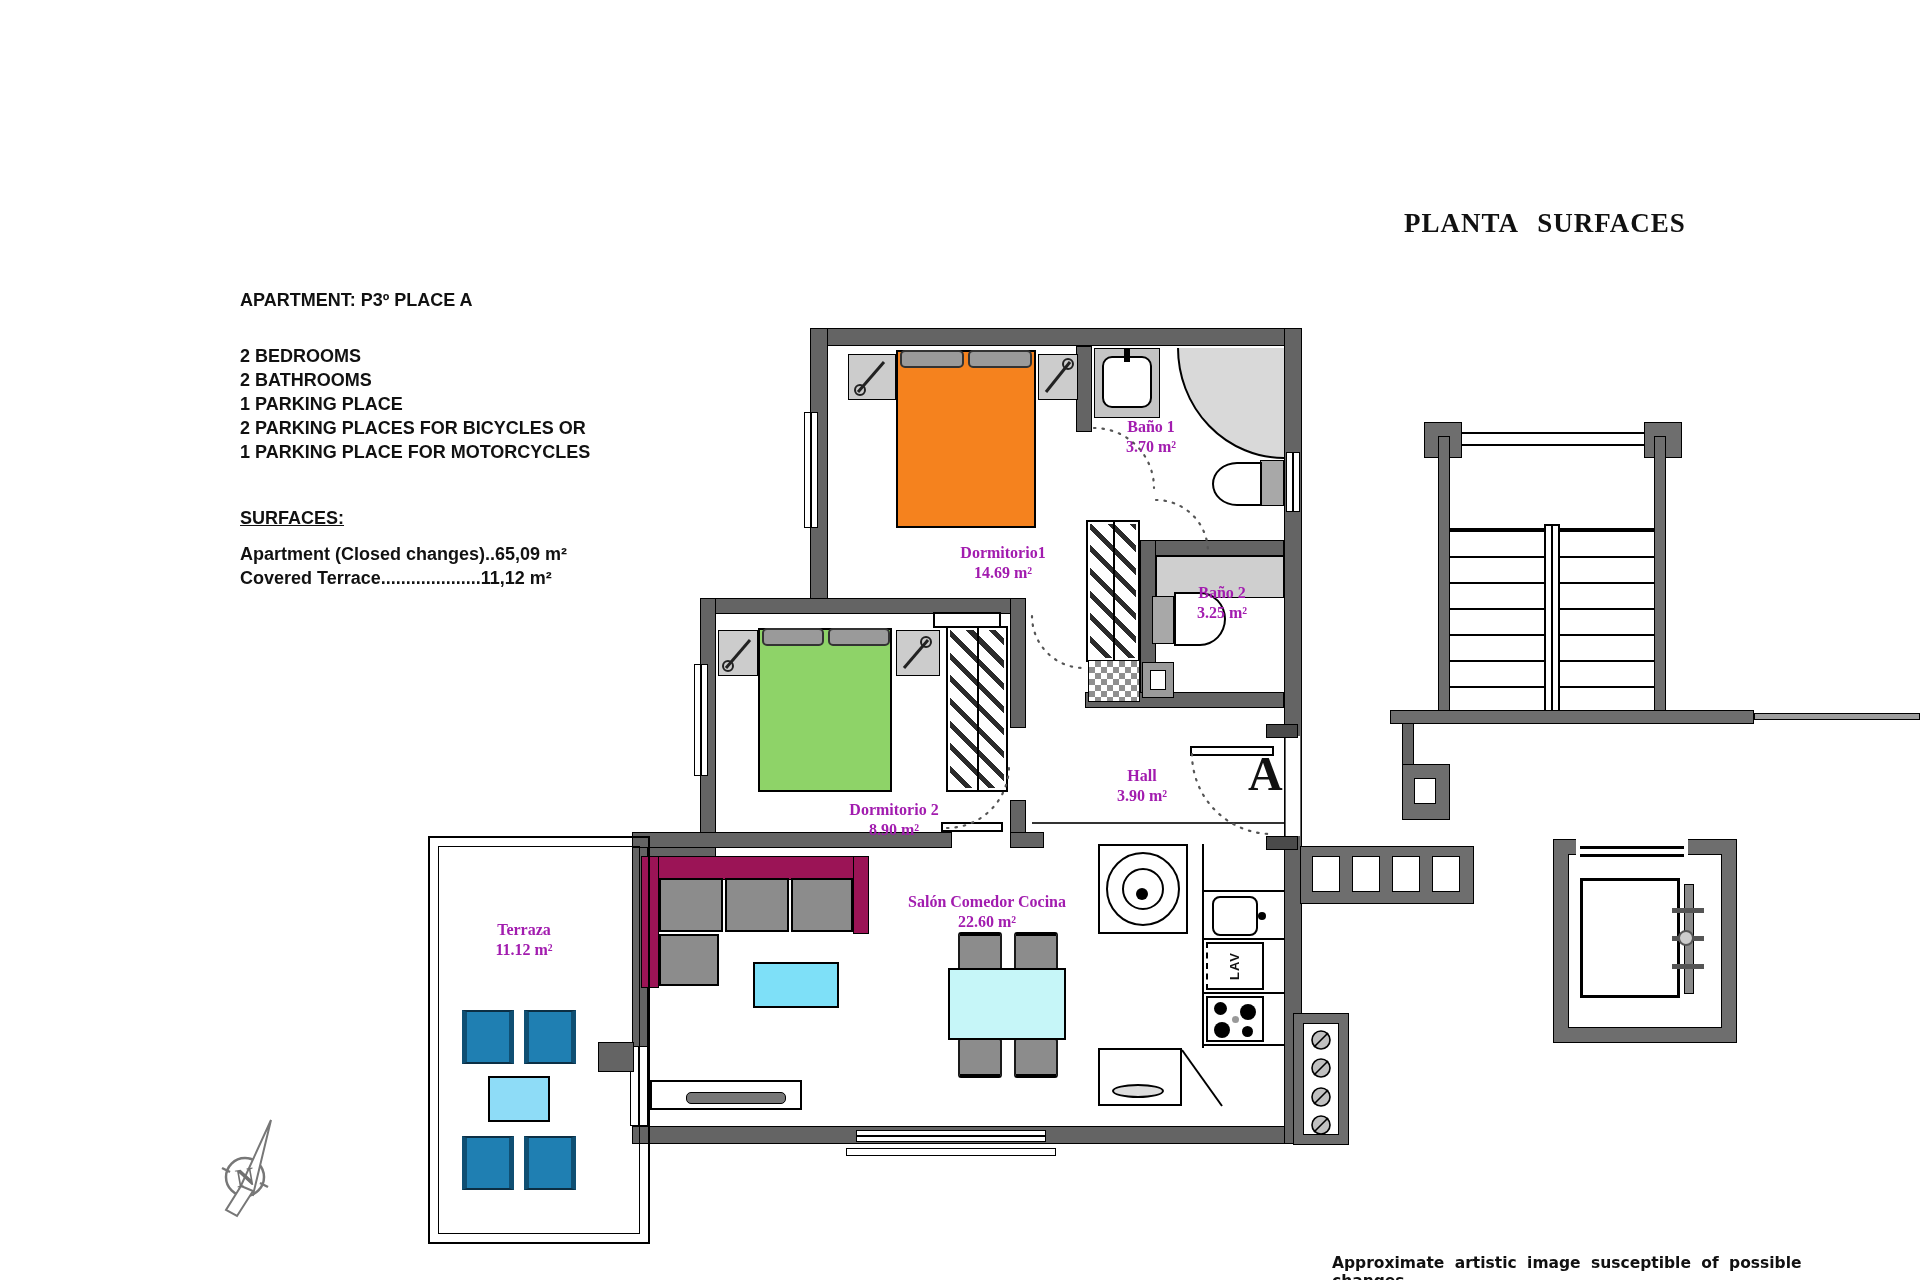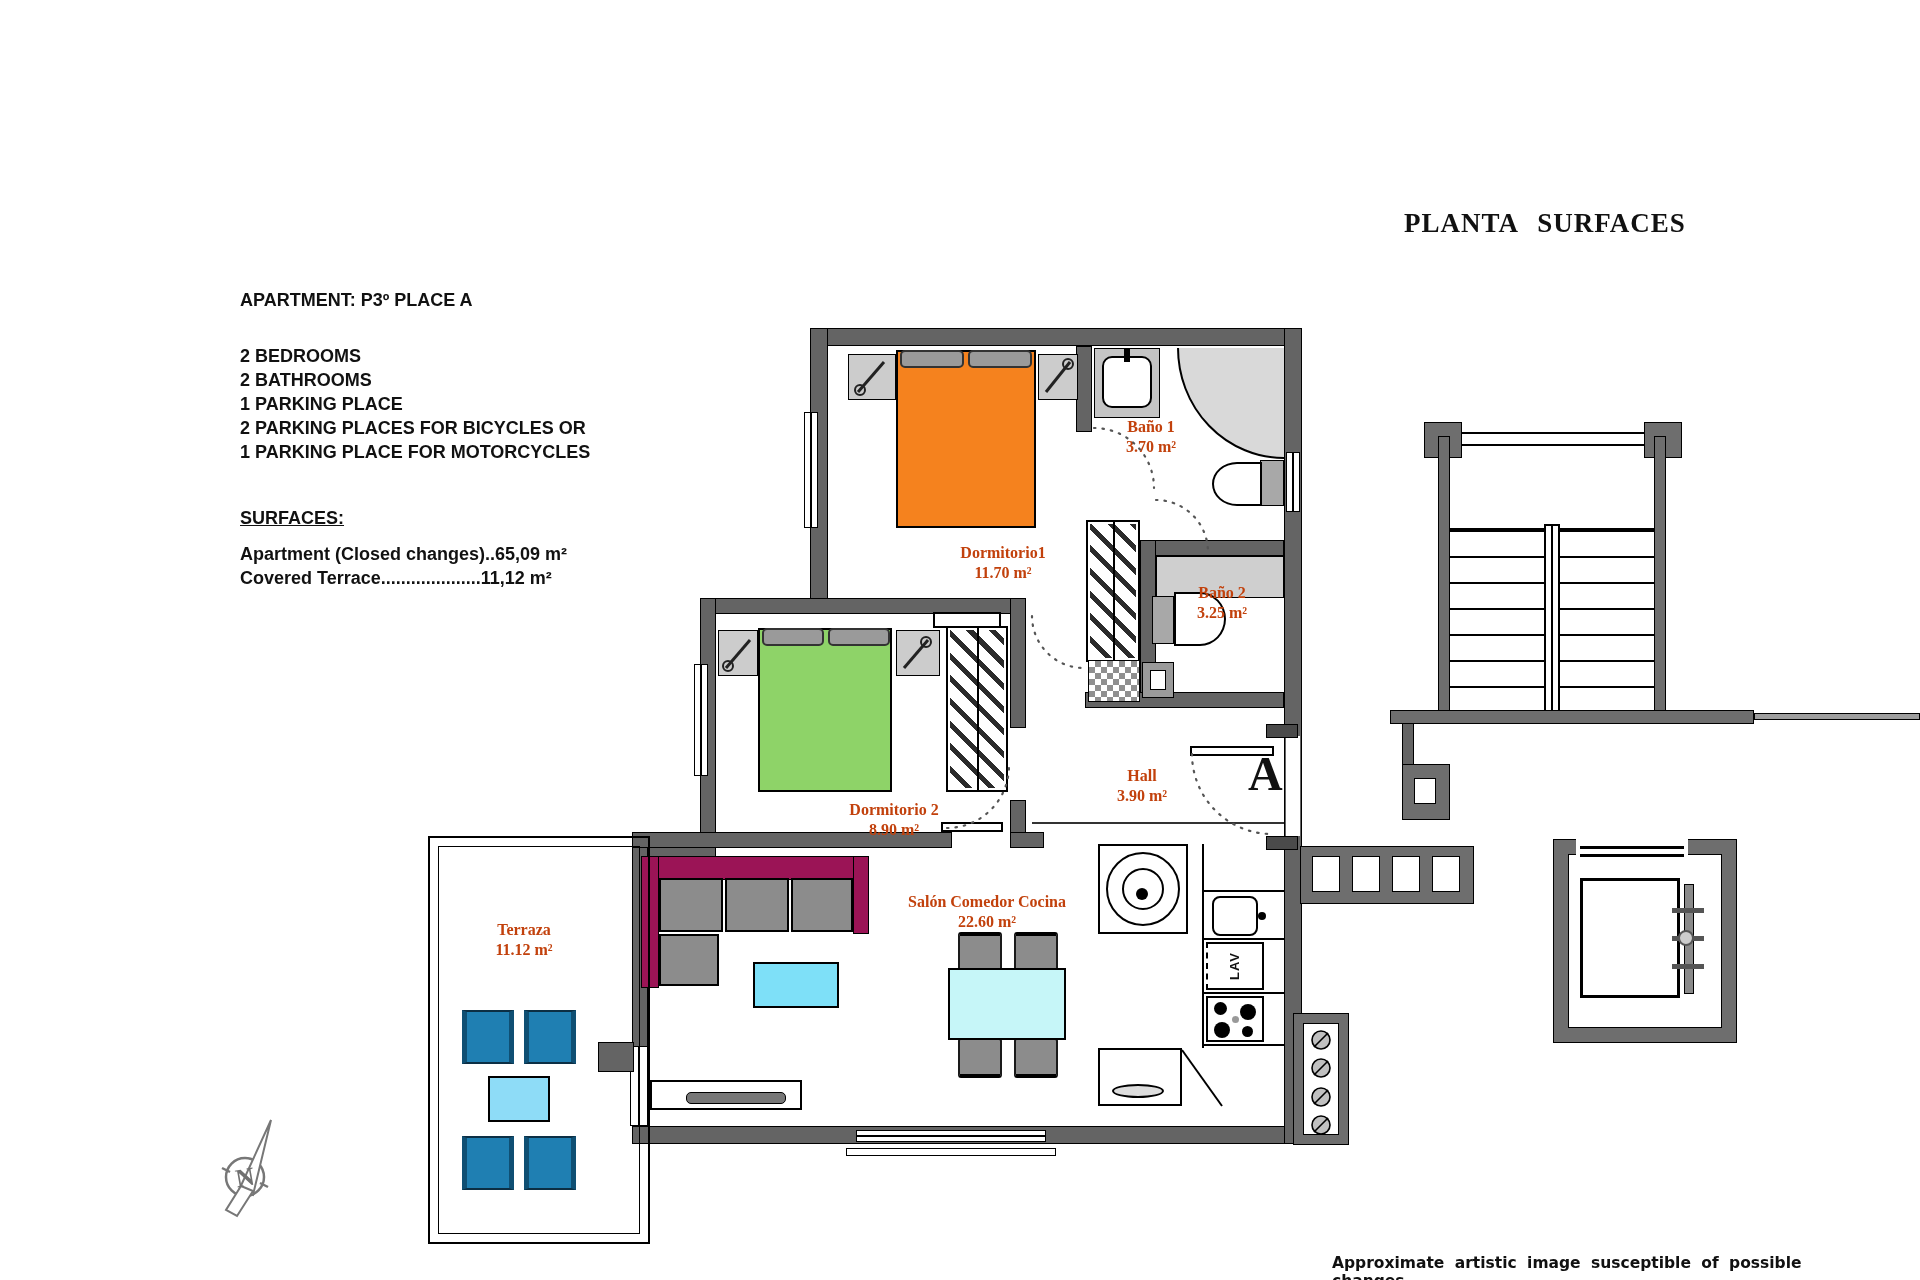--- a/index.html
+++ b/index.html
@@ -7,21 +7,21 @@
        font-family:"Liberation Sans",sans-serif;color:#111;}
   .abs{position:absolute;box-sizing:border-box;}
   .wall{position:absolute;box-sizing:border-box;background:#646464;border:1px solid #000;}
   .winV{position:absolute;box-sizing:border-box;border:1px solid #000;
         background:linear-gradient(to right,#fff 0 42%,#000 42% 58%,#fff 58%);}
   .winH{position:absolute;box-sizing:border-box;border:1px solid #000;
         background:linear-gradient(to bottom,#fff 0 42%,#000 42% 58%,#fff 58%);}
   .gap{position:absolute;box-sizing:border-box;background:#fff;}
   .fix{position:absolute;box-sizing:border-box;background:#fff;border:2px solid #000;}
   .rlabel{position:absolute;font-family:"Liberation Serif",serif;font-weight:bold;
-          font-size:16px;line-height:20px;text-align:center;color:#c2410c;}
+          font-size:16px;line-height:20px;text-align:center;color:#a21caf;}
   .hatch{position:absolute;inset:2px;
          background:repeating-linear-gradient(45deg,transparent 0 11px,#2b2b2b 11px 16px);}
   .vdiv{position:absolute;top:0;bottom:0;left:50%;width:2px;background:#000;}
   .chair{position:absolute;box-sizing:border-box;background:#8c8c8c;border:2px solid #1a1a1a;border-radius:3px;}
   .tchair{position:absolute;box-sizing:border-box;border-top:2px solid #0c2f44;border-bottom:2px solid #0c2f44;
           border-left:5px solid #0f4f73;border-right:5px solid #0f4f73;}
   .burner{position:absolute;border-radius:50%;background:#000;}
   #info{position:absolute;left:240px;top:290px;width:560px;font-weight:bold;font-size:18px;}
   #info .features{margin-top:33px;line-height:24px;}
   #info .surf-head{margin-top:44px;text-decoration:underline;}
@@ -203,21 +203,21 @@
   <div class="abs" style="left:428px;top:836px;width:222px;height:408px;border:2px solid #000"></div>
   <div class="abs" style="left:438px;top:846px;width:202px;height:388px;border:1px solid #000"></div>
   <div class="tchair" style="left: 462px; top: 1010px; width: 52px; height: 54px; background: rgb(31, 127, 178);"></div>
   <div class="tchair" style="left: 524px; top: 1010px; width: 52px; height: 54px; background: rgb(31, 127, 178);"></div>
   <div class="tchair" style="left: 462px; top: 1136px; width: 52px; height: 54px; background: rgb(31, 127, 178);"></div>
   <div class="tchair" style="left: 524px; top: 1136px; width: 52px; height: 54px; background: rgb(31, 127, 178);"></div>
   <div class="abs" style="left: 488px; top: 1076px; width: 62px; height: 46px; border: 2px solid rgb(0, 0, 0); background: rgb(142, 220, 247);"></div>
 
   <div class="rlabel" style="left:903px;top:543px;width:200px">
     <div>Dormitorio1</div>
-    <div>11.70 m²</div>
+    <div>14.69 m²</div>
   </div>
   <div class="rlabel" style="left:1091px;top:417px;width:120px">
     <div>Baño 1</div>
     <div>3.70 m²</div>
   </div>
   <div class="rlabel" style="left:1162px;top:583px;width:120px">
     <div>Baño 2</div>
     <div>3.25 m²</div>
   </div>
   <div class="rlabel" style="left:794px;top:800px;width:200px">

